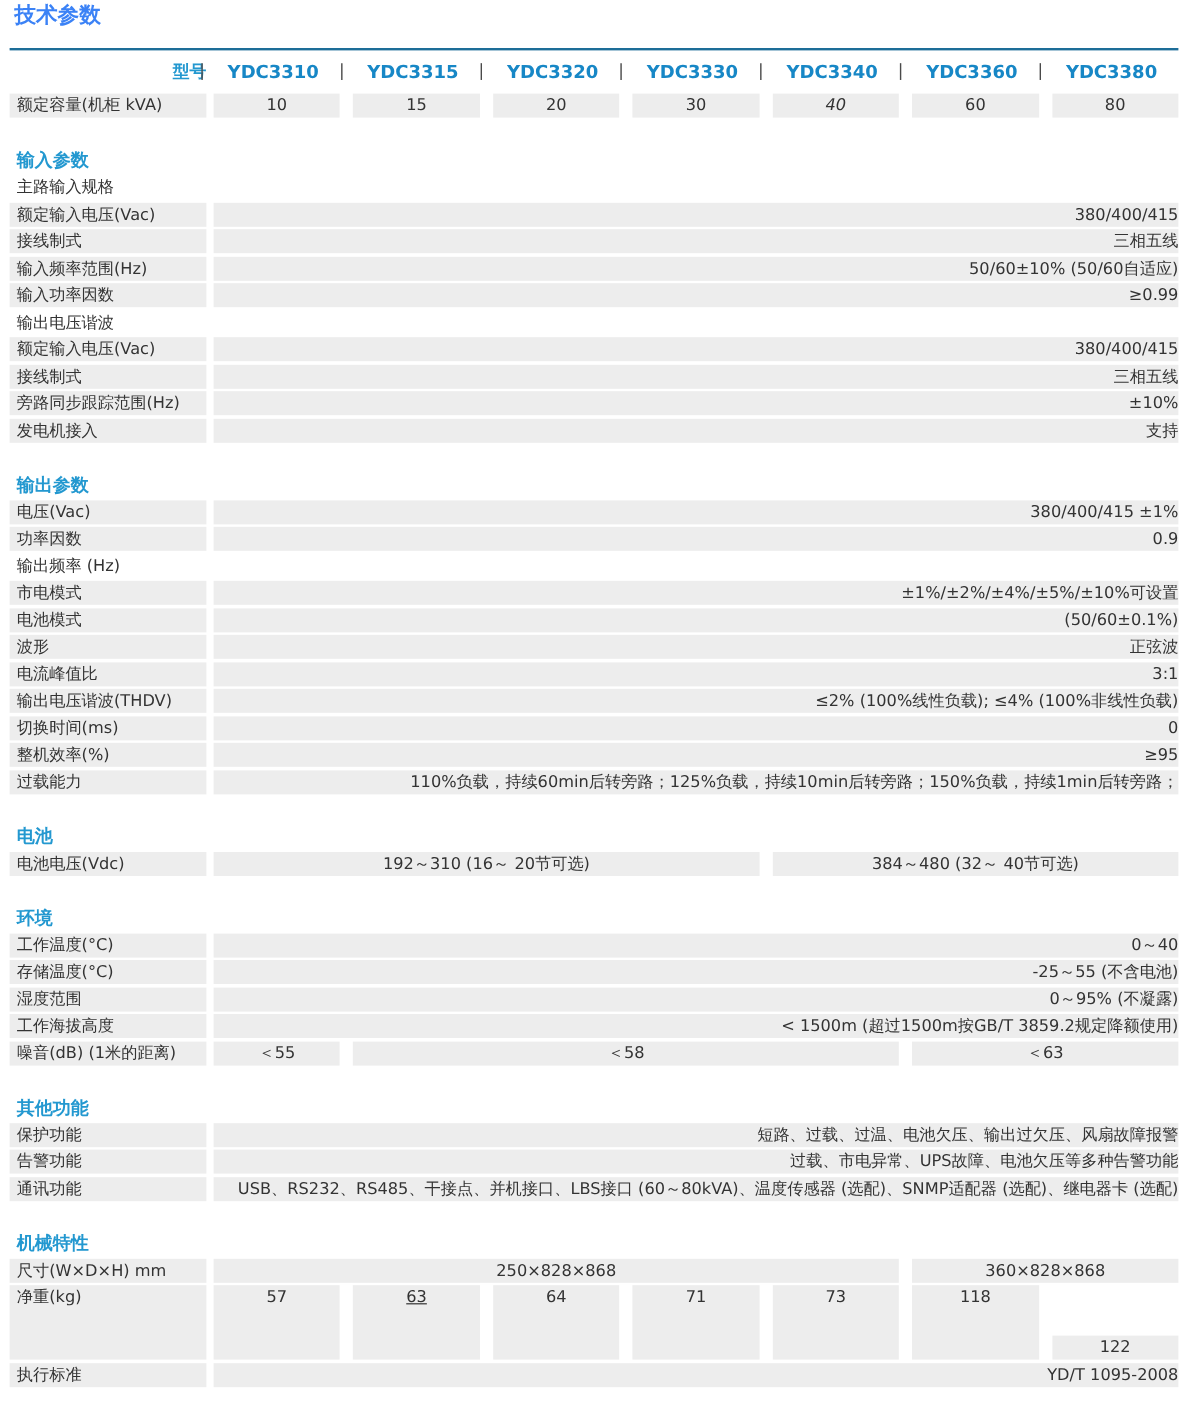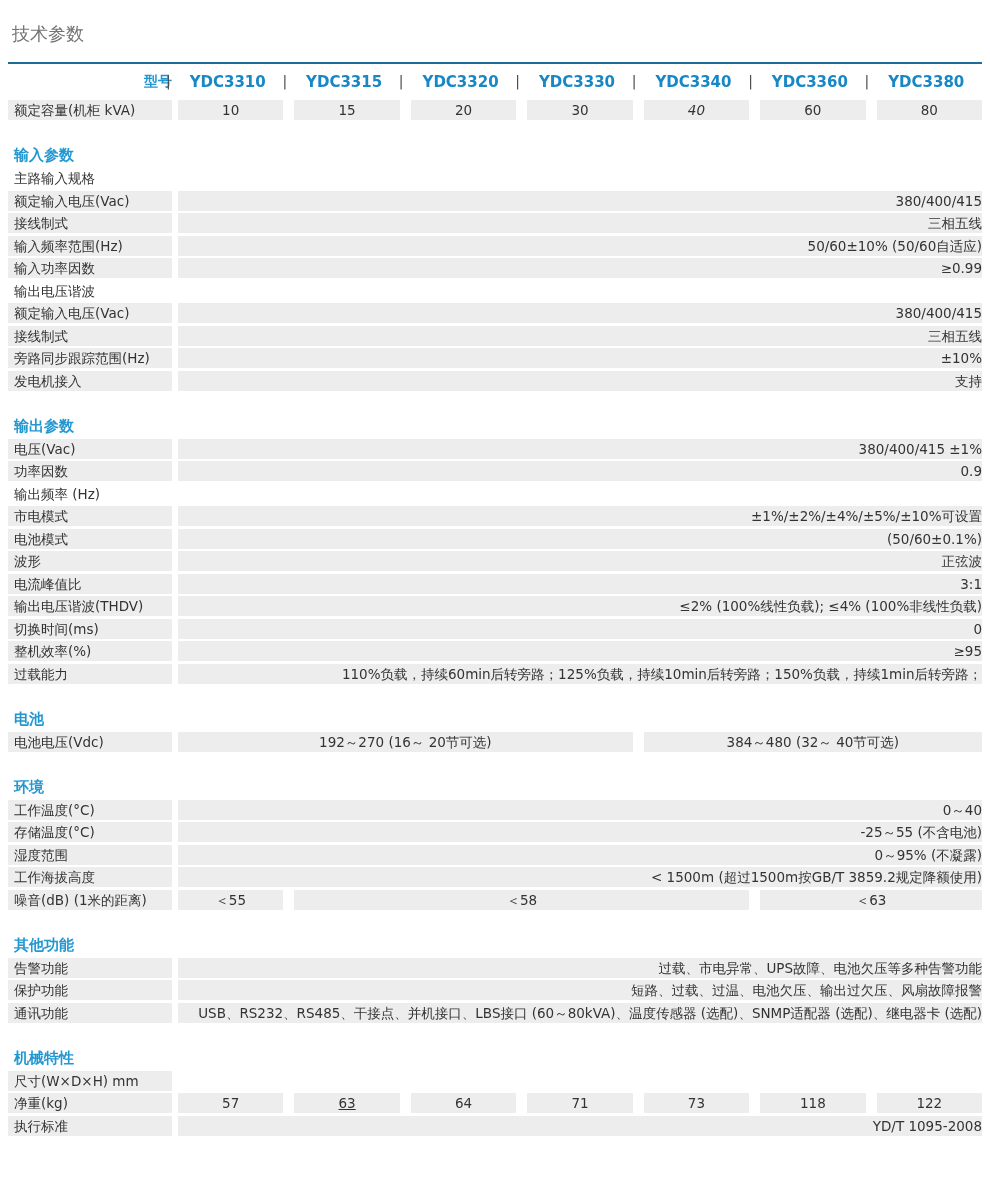--- a/index.html
+++ b/index.html
@@ -2,21 +2,21 @@
 <html style="--accent: #2398d0; --model: #1787c6; --rule: #1d6d98; --rowbg: #ededed; --text: #333333;"><head>
 <meta charset="utf-8">
 <style>
   :root{
     --accent:#2398d0; --model:#1787c6; --rule:#1d6d98;
     --rowbg:#ededed; --text:#333;
   }
   html,body{margin:0;padding:0;background:#fff;}
   body{width:990px;font-family:"DejaVu Sans","Liberation Sans",sans-serif;color:var(--text);}
   .page{padding:0 8px 26px 8px;}
-  .page-title{margin-top:22px;font-size:18px;font-weight:normal;color:#737373;padding-left:4px;}
+  .page-title{font-size:18px;font-weight:bold;color:#3b82f6;padding-left:4px;}
   .top-rule{height:2px;background:var(--rule);margin-top:16px;}
   
   .hdr{display:flex;align-items:center;height:36px;}
   .hdr-label{width:164px;padding-left:6px;box-sizing:border-box;font-size:14px;font-weight:bold;color:var(--accent);text-align:right;}
   .hdr-grid{flex:1;display:grid;grid-template-columns:repeat(7,1fr);gap:5px;}
   .hdr-cell{position:relative;text-align:center;font-size:15px;font-weight:bold;color:var(--model);}
   .hdr-sep{position:absolute;left:-6px;top:0;color:#4a4a4a;font-weight:400;font-size:14px;}
   
   .row{display:flex;margin-bottom:2.5px;font-size:13.5px;line-height:20px;min-height:20px;}
   .row-label{width:164px;padding-left:6px;box-sizing:border-box;background:var(--rowbg);white-space:nowrap;}
@@ -139,21 +139,21 @@
         <div class="row-value">≥95</div>
       </div>
       <div class="row">
         <div class="row-label">过载能力</div>
         <div class="row-value">110%负载，持续60min后转旁路；125%负载，持续10min后转旁路；150%负载，持续1min后转旁路；</div>
       </div>
       <div class="section-heading">电池</div>
       <div class="row">
         <div class="row-label">电池电压(Vdc)</div>
         <div class="row-grid">
-          <div class="row-cell" style="grid-column: span 4;">192～270 (16～ 20节可选)</div>
+          <div class="row-cell" style="grid-column: span 4;">192～310 (16～ 20节可选)</div>
           <div class="row-cell" style="grid-column: span 3;">384～480 (32～ 40节可选)</div>
         </div>
       </div>
       <div class="section-heading">环境</div>
       <div class="row">
         <div class="row-label">工作温度(°C)</div>
         <div class="row-value">0～40</div>
       </div>
       <div class="row">
         <div class="row-label">存储温度(°C)</div>
@@ -170,45 +170,49 @@
       <div class="row">
         <div class="row-label">噪音(dB) (1米的距离)</div>
         <div class="row-grid">
           <div class="row-cell" style="grid-column: span 1;">＜55</div>
           <div class="row-cell" style="grid-column: span 4;">＜58</div>
           <div class="row-cell" style="grid-column: span 2;">＜63</div>
         </div>
       </div>
       <div class="section-heading">其他功能</div>
       <div class="row">
+        <div class="row-label">保护功能</div>
+        <div class="row-value">短路、过载、过温、电池欠压、输出过欠压、风扇故障报警</div>
+      </div>
+      <div class="row">
         <div class="row-label">告警功能</div>
         <div class="row-value">过载、市电异常、UPS故障、电池欠压等多种告警功能</div>
       </div>
       <div class="row">
-        <div class="row-label">保护功能</div>
-        <div class="row-value">短路、过载、过温、电池欠压、输出过欠压、风扇故障报警</div>
-      </div>
-      <div class="row">
         <div class="row-label">通讯功能</div>
         <div class="row-value">USB、RS232、RS485、干接点、并机接口、LBS接口 (60～80kVA)、温度传感器 (选配)、SNMP适配器 (选配)、继电器卡 (选配)</div>
       </div>
       <div class="section-heading">机械特性</div>
       <div class="row">
         <div class="row-label">尺寸(W×D×H) mm</div>
+        <div class="row-grid">
+          <div class="row-cell" style="grid-column: span 5;">250×828×868</div>
+          <div class="row-cell" style="grid-column: span 2;">360×828×868</div>
+        </div>
       </div>
       <div class="row">
         <div class="row-label">净重(kg)</div>
         <div class="row-grid">
           <div class="row-cell" style="grid-column: span 1;">57</div>
           <div class="row-cell" style="grid-column: span 1; text-decoration: underline;">63</div>
           <div class="row-cell" style="grid-column: span 1;">64</div>
           <div class="row-cell" style="grid-column: span 1;">71</div>
           <div class="row-cell" style="grid-column: span 1;">73</div>
           <div class="row-cell" style="grid-column: span 1;">118</div>
-          <div class="row-cell" style="grid-column: span 1;">122</div>
+          <div class="row-cell" style="grid-column: span 1; margin-top: 42px;">122</div>
         </div>
       </div>
       <div class="row">
         <div class="row-label">执行标准</div>
         <div class="row-value">YD/T 1095-2008</div>
       </div>
     </div>
 </div>
 
 </body></html>

